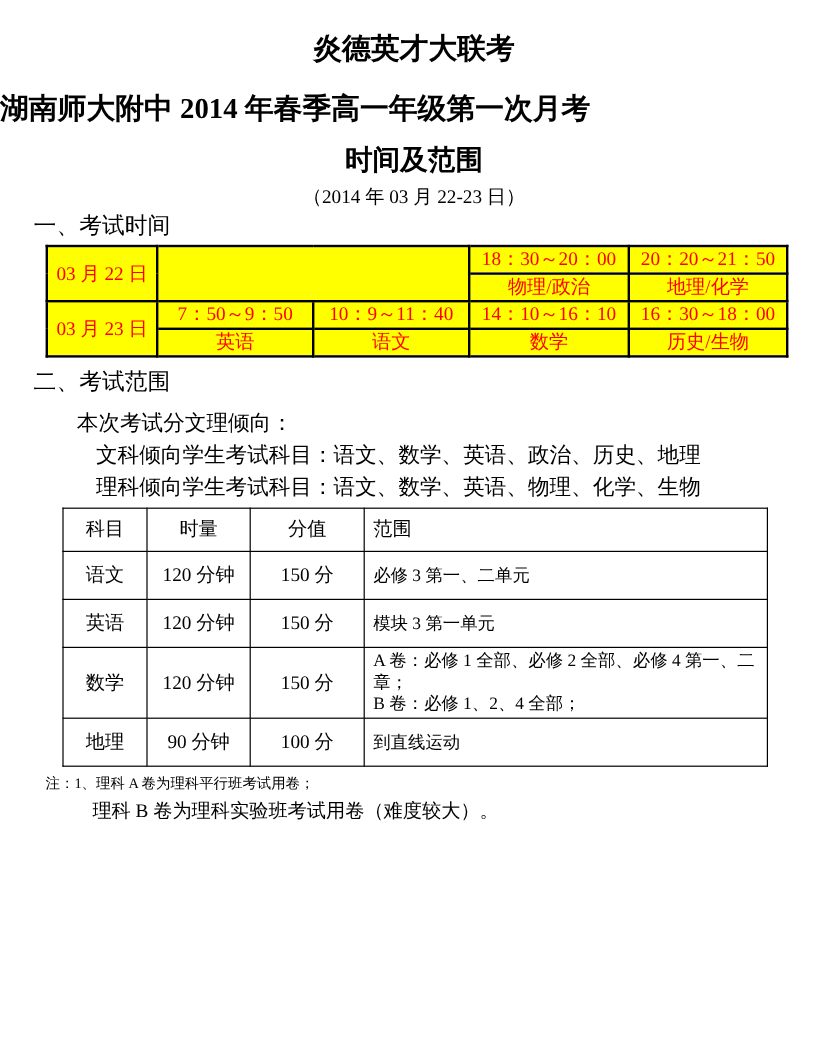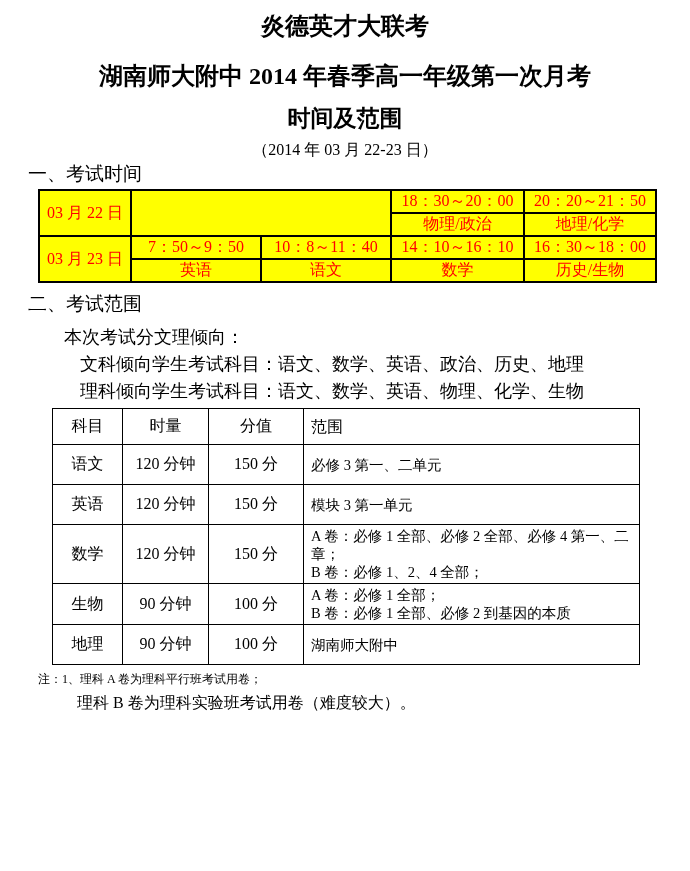--- a/index.html
+++ b/index.html
@@ -9,24 +9,23 @@
     background: #ffffff;
     color: #000000;
     font-family: "Liberation Serif", "DejaVu Serif", serif;
     overflow: hidden;
   }
   .title {
     text-align: center;
     font-size: 24px;
     font-weight: bold;
     line-height: 30px;
-    padding-top: 11px;
+    padding-top: 26px;
   }
   .subtitle {
-    text-align: center;
     font-size: 24px;
     font-weight: bold;
     line-height: 30px;
     margin-top: 20px;
   }
   .subtitle2 {
     text-align: center;
     font-size: 23px;
     font-weight: bold;
     line-height: 28px;
@@ -139,21 +138,21 @@
       <td>18：30～20：00</td>
       <td>20：20～21：50</td>
     </tr>
     <tr>
       <td>物理/政治</td>
       <td>地理/化学</td>
     </tr>
     <tr>
       <td rowspan="2">03 月 23 日</td>
       <td>7：50～9：50</td>
-      <td>10：8～11：40</td>
+      <td>10：9～11：40</td>
       <td>14：10～16：10</td>
       <td>16：30～18：00</td>
     </tr>
     <tr>
       <td>英语</td>
       <td>语文</td>
       <td>数学</td>
       <td>历史/生物</td>
     </tr>
   </tbody>
@@ -197,33 +196,24 @@
     <tr>
       <td class="c-center">数学</td>
       <td class="c-center">120 分钟</td>
       <td class="c-center">150 分</td>
       <td class="c-scope">
         <div>A 卷：必修 1 全部、必修 2 全部、必修 4 第一、二章；</div>
         <div>B 卷：必修 1、2、4 全部；</div>
       </td>
     </tr>
     <tr>
-      <td class="c-center">生物</td>
-      <td class="c-center">90 分钟</td>
-      <td class="c-center">100 分</td>
-      <td class="c-scope">
-        <div>A 卷：必修 1 全部；</div>
-        <div>B 卷：必修 1 全部、必修 2 到基因的本质</div>
-      </td>
-    </tr>
-    <tr>
       <td class="c-center">地理</td>
       <td class="c-center">90 分钟</td>
       <td class="c-center">100 分</td>
       <td class="c-scope">
-          <div>湖南师大附中</div>
+          <div>到直线运动</div>
         </td>
     </tr>
   </tbody>
 </table>
 
 <div class="note1">注：1、理科 A 卷为理科平行班考试用卷；</div>
 <div class="note2">理科 B 卷为理科实验班考试用卷（难度较大）。</div>
 
 </body></html>

